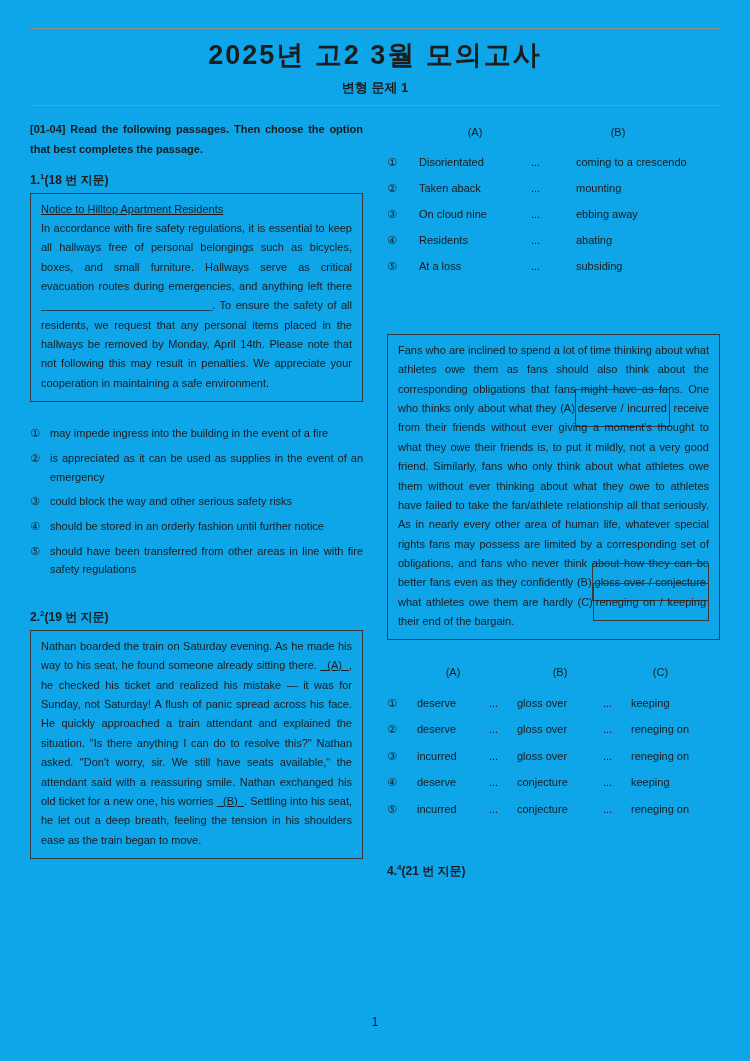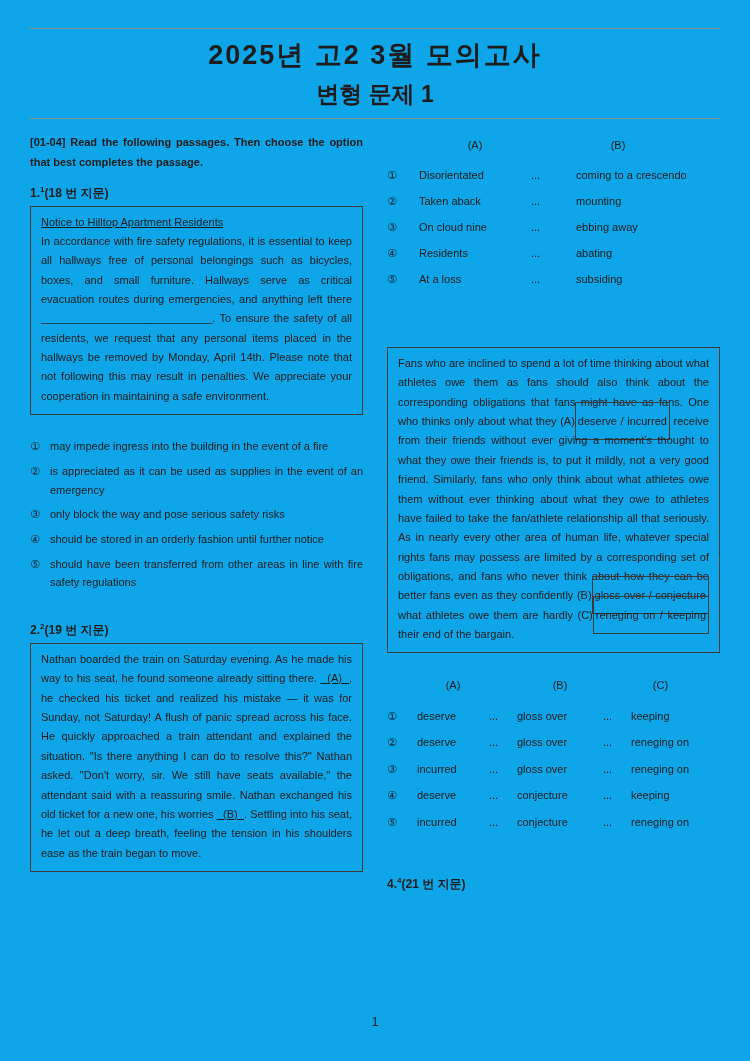--- a/index.html
+++ b/index.html
@@ -6,21 +6,21 @@
   html,body { background:#ffffff; }
   .page {
     width:750px; height:1061px; background:#0ea5e9; position:relative;
     font-family:"Liberation Sans","DejaVu Sans",sans-serif; color:#1c1c1c;
     padding:28px 30px 0; overflow:hidden;
   }
   .rule { border-top:1px solid #8f8f8f; }
   .rule.top { margin-bottom:8px; }
   .rule.under { margin:8px 0 14px; }
   h1.title { text-align:center; font-size:27px; font-weight:bold; letter-spacing:2px; margin-top:8px; }
-  h2.subtitle { text-align:center; font-size:23px; font-weight:bold; margin-top:6px; }
+  h2.subtitle { text-align:center; font-size:13px; font-weight:bold; margin-top:6px; }
   .columns { display:flex; gap:24px; align-items:flex-start; }
   .col { width:333px; }
   .instructions { font-weight:bold; font-size:11px; line-height:1.8; text-align:justify; margin-bottom:6px; }
   .q-label { font-weight:bold; font-size:12px; margin:12px 0 4px; }
   .q-label sup { font-size:8px; vertical-align:super; }
   .passage-box {
     border:1.3px solid #3a3a3a; padding:6px 10px 8px;
     font-size:11px; line-height:1.76; text-align:justify;
   }
   .passage-box.cut { border-bottom:none; padding-bottom:0; max-height:84px; overflow:hidden; }
@@ -72,21 +72,21 @@
         <div class="option">
           <span class="opt-num">①</span>
           <span class="opt-text">may impede ingress into the building in the event of a fire</span>
         </div>
         <div class="option">
           <span class="opt-num">②</span>
           <span class="opt-text">is appreciated as it can be used as supplies in the event of an emergency</span>
         </div>
         <div class="option">
           <span class="opt-num">③</span>
-          <span class="opt-text">only block the way and pose serious safety risks</span>
+          <span class="opt-text">could block the way and other serious safety risks</span>
         </div>
         <div class="option">
           <span class="opt-num">④</span>
           <span class="opt-text">should be stored in an orderly fashion until further notice</span>
         </div>
         <div class="option">
           <span class="opt-num">⑤</span>
           <span class="opt-text">should have been transferred from other areas in line with fire safety regulations</span>
         </div>
       </div>

